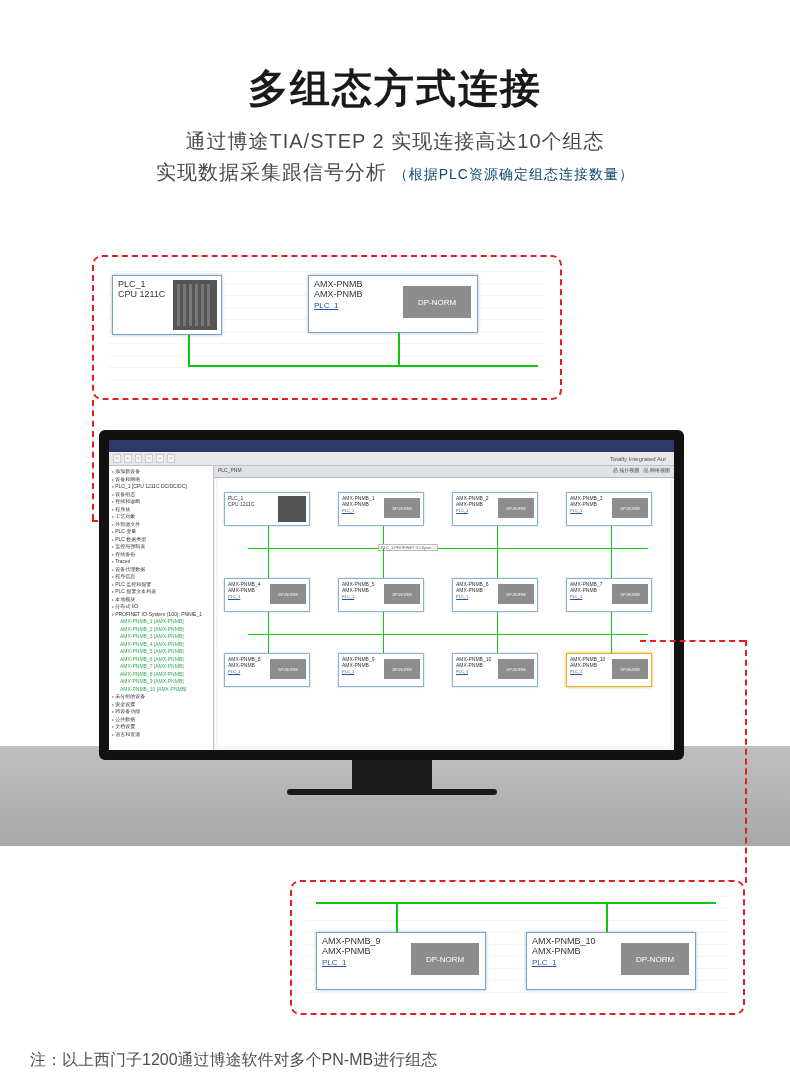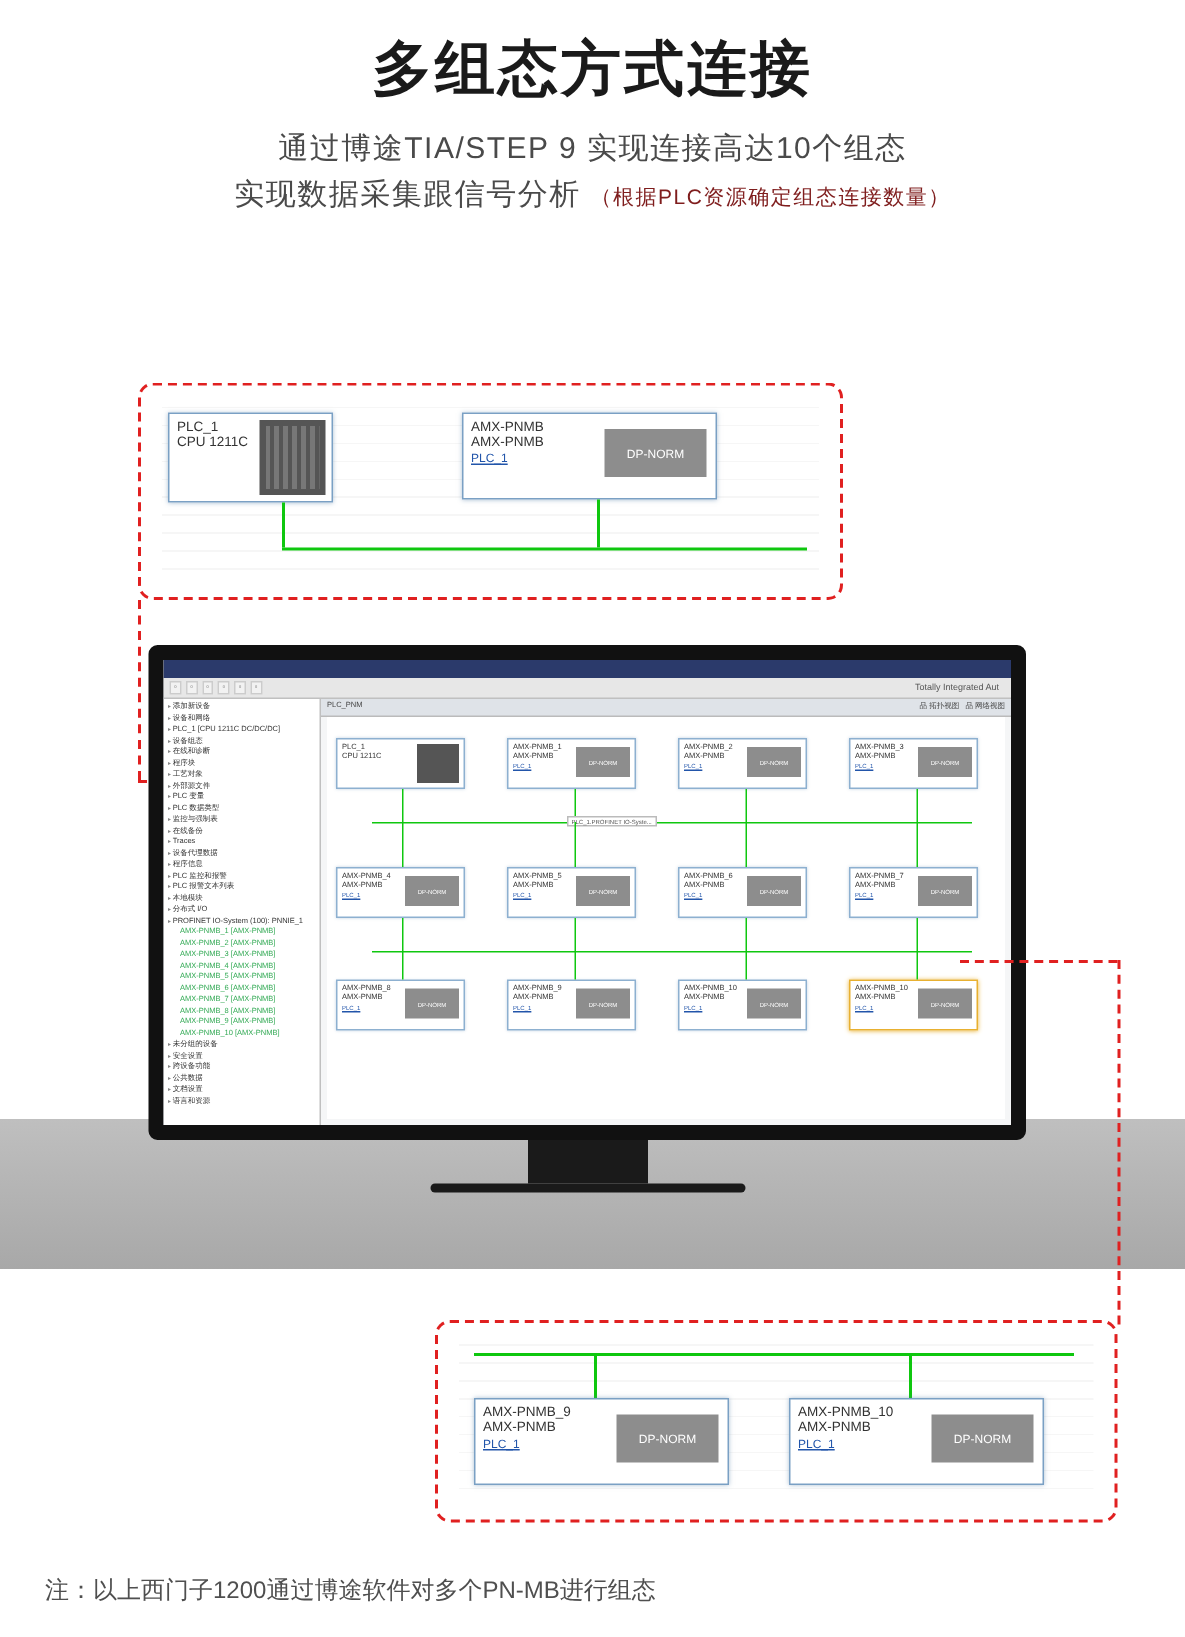--- a/index.html
+++ b/index.html
@@ -4,40 +4,40 @@
 <style>
   * { box-sizing: border-box; margin: 0; padding: 0; }
   body {
     width: 790px;
     height: 1091px;
     background: #fff;
     font-family: "Microsoft YaHei", "PingFang SC", sans-serif;
     position: relative;
     overflow: hidden;
   }
-  .header { text-align: center; padding-top: 18px; }
+  .header { text-align: center; padding-top: 61px; }
   .title {
     font-size: 40px;
     font-weight: 700;
     color: #1a1a1a;
     letter-spacing: 2px;
   }
   .subtitle1 {
     font-size: 20px;
     color: #4a4a4a;
     margin-top: 12px;
     letter-spacing: 1px;
   }
   .subtitle2 {
     font-size: 20px;
     color: #4a4a4a;
     margin-top: 4px;
     letter-spacing: 1px;
   }
-  .subtitle2 .small { font-size: 14px; color: #7f1d1d; }
+  .subtitle2 .small { font-size: 14px; color: #0c4a6e; }
   .pill {
     display: inline-block;
     margin-top: 14px;
     padding: 8px 28px;
     border-radius: 22px;
     background: linear-gradient(180deg,#1a3d7a 0%,#0d2952 100%);
     color: #fff;
     font-size: 16px;
     letter-spacing: 1px;
   }
@@ -144,21 +144,21 @@
   .footnote {
     position:absolute; left:30px; bottom:20px;
     font-size:16px; color:#4f4f4f;
   }
 </style>
 </head>
 <body>
 
 <div class="header">
   <div class="title">多组态方式连接</div>
-  <div class="subtitle1">通过博途TIA/STEP 9 实现连接高达10个组态</div>
+  <div class="subtitle1">通过博途TIA/STEP 2 实现连接高达10个组态</div>
   <div class="subtitle2">
     <span>实现数据采集跟信号分析</span>
     <span class="small">（根据PLC资源确定组态连接数量）</span>
   </div>
 </div>
 
 <div class="callout callout-top">
   <div class="mini-topo">
     <div class="plc-box" style="left:4px; top:4px;">
       <div>PLC_1</div>

